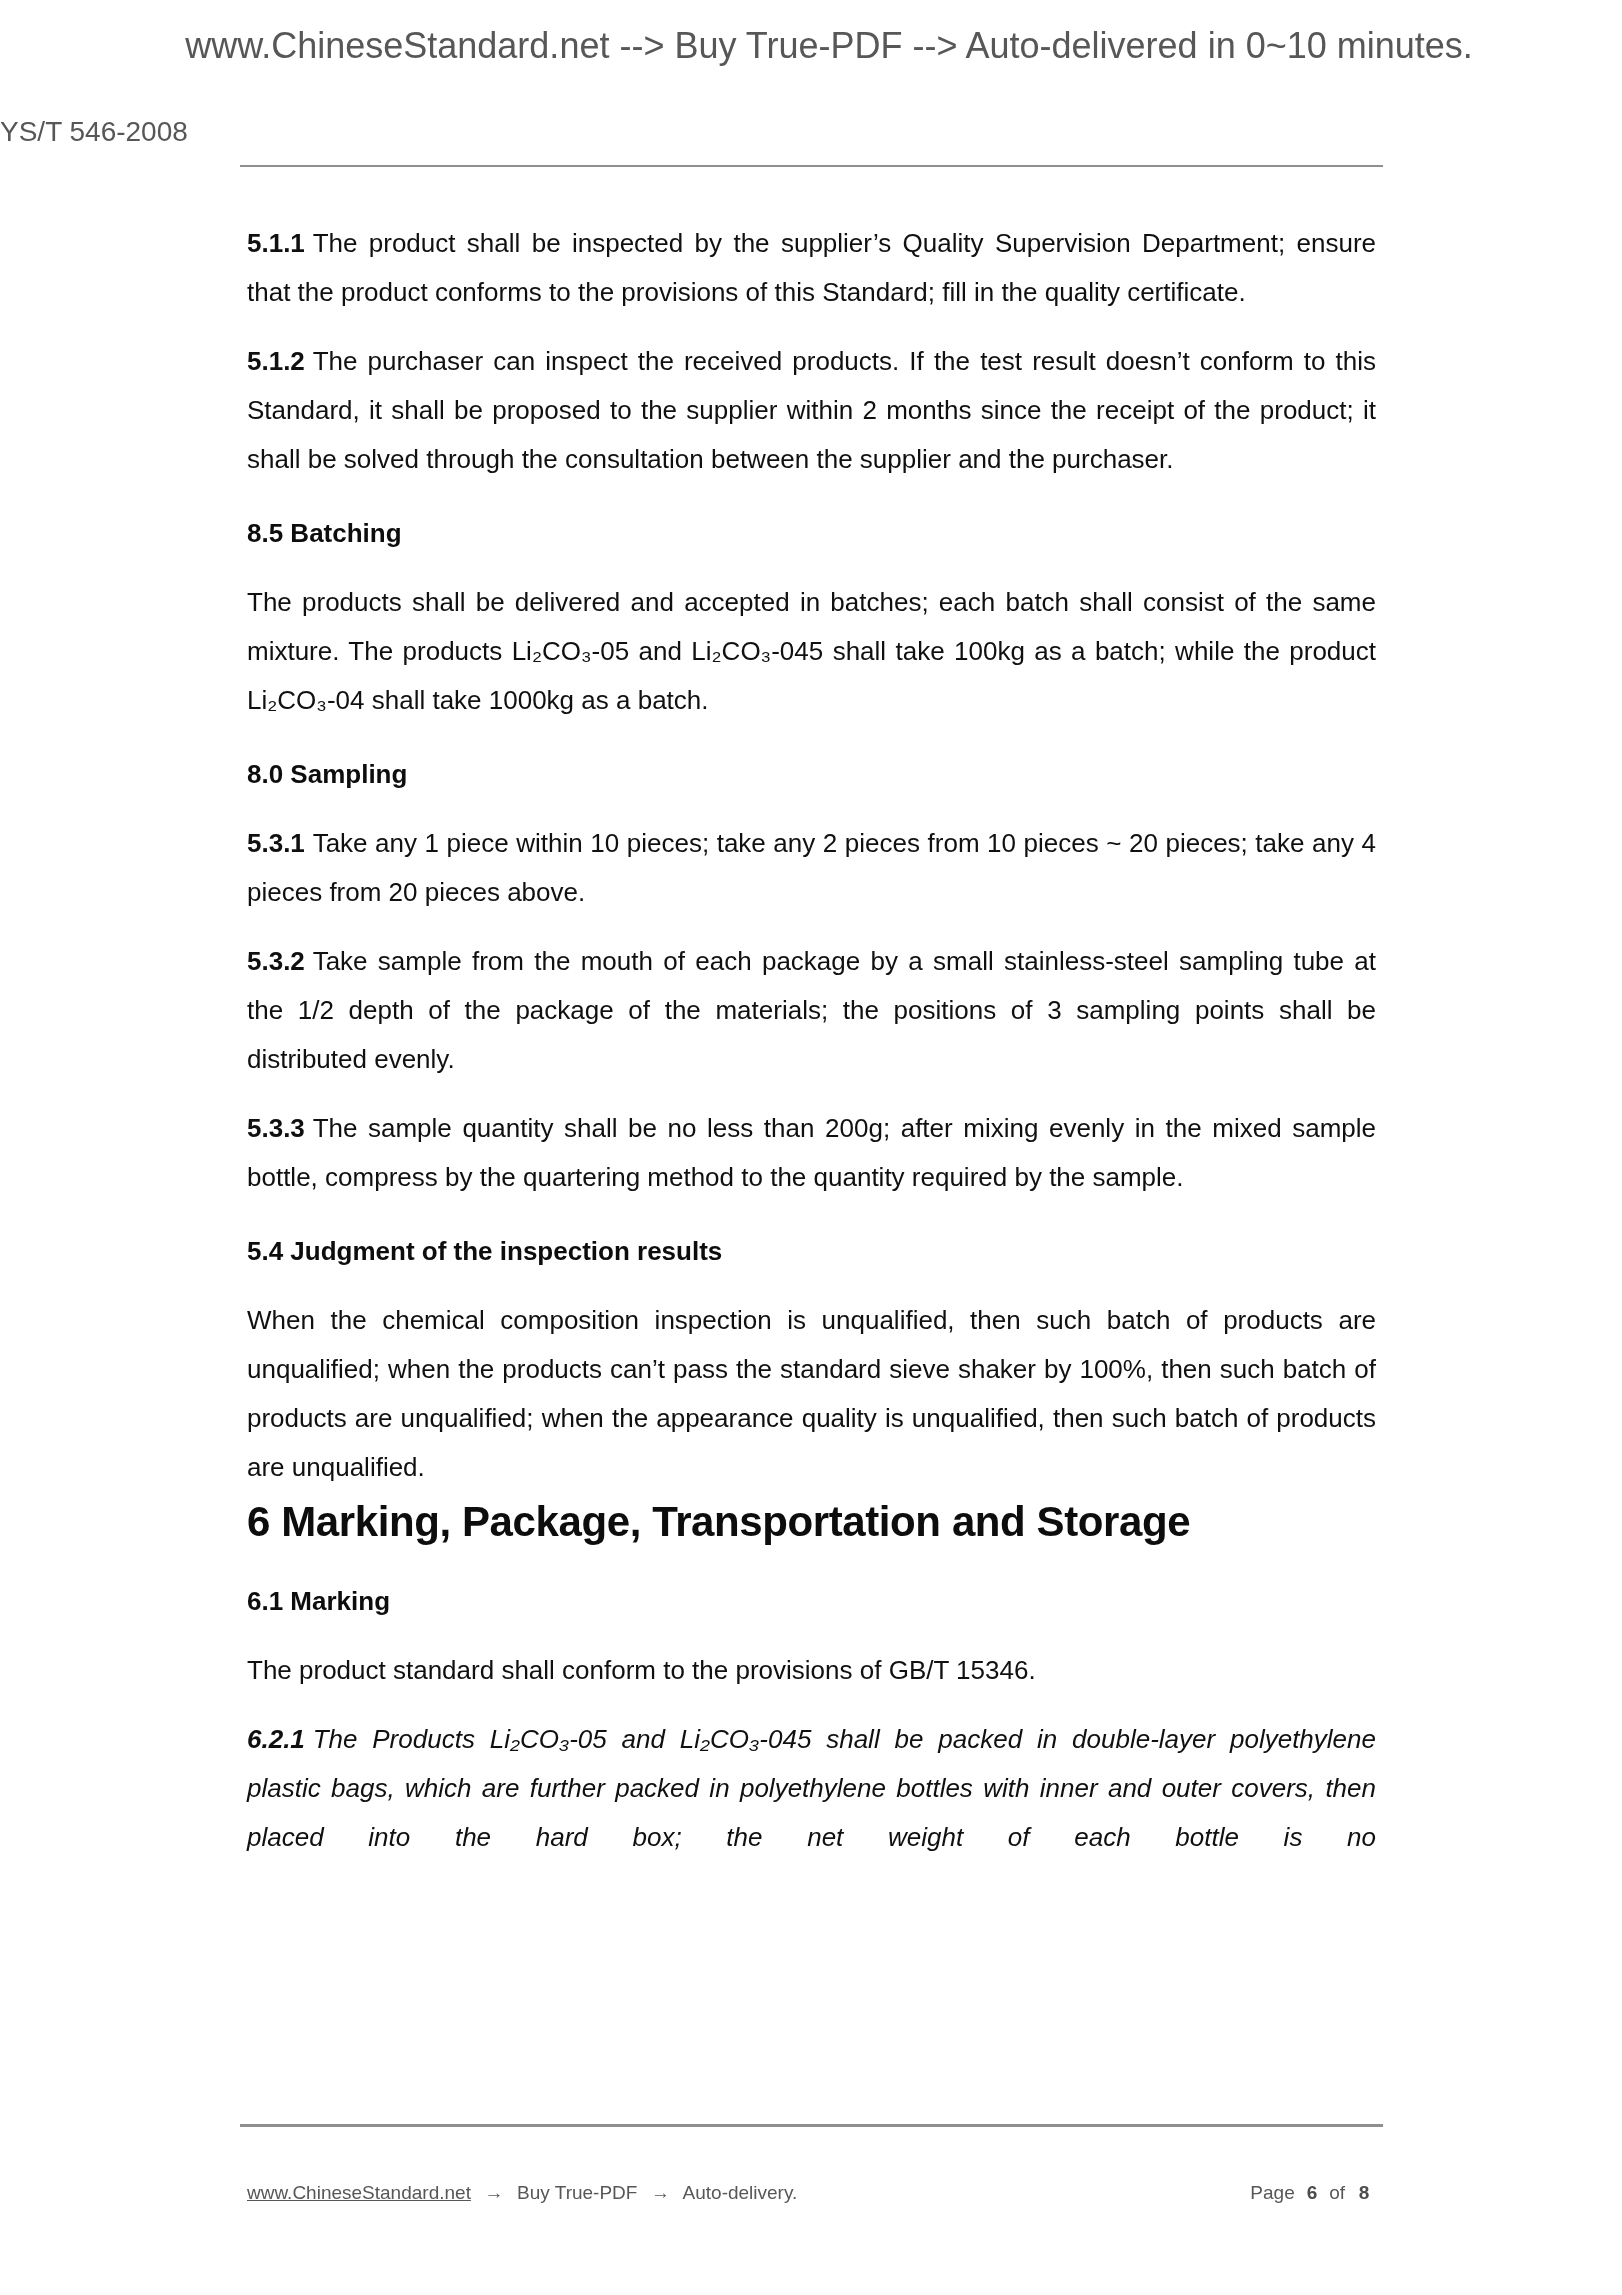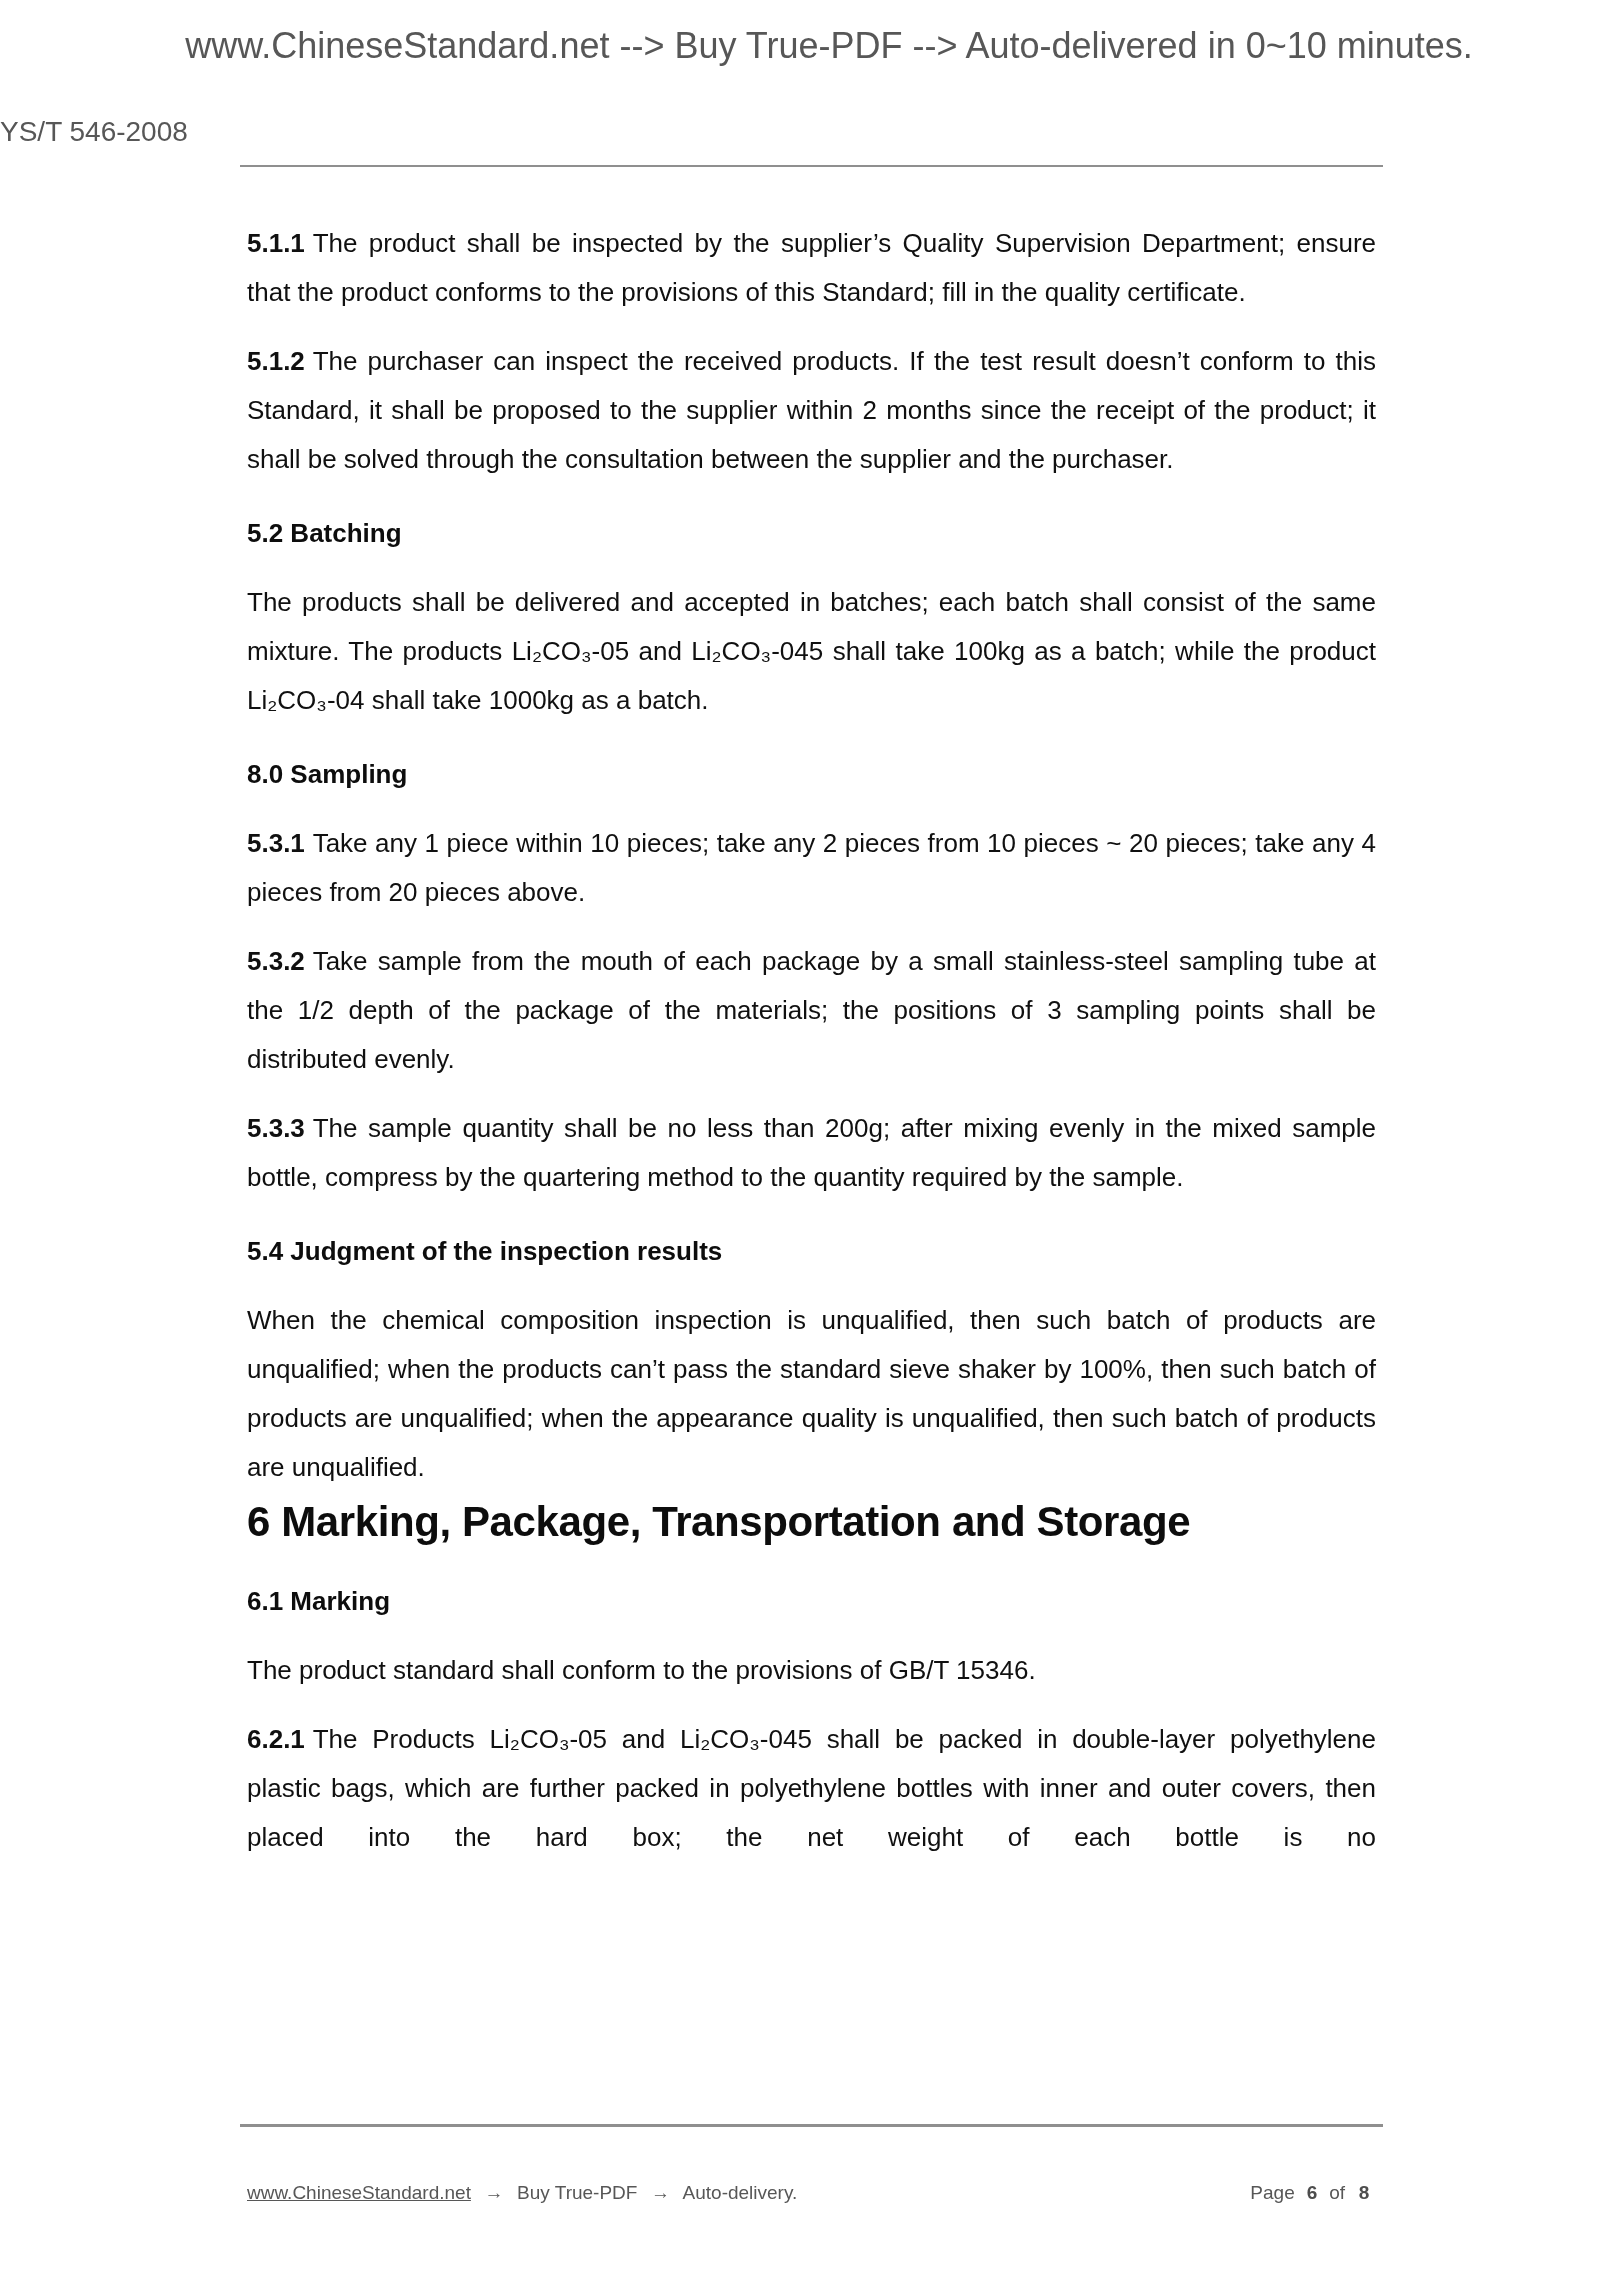--- a/index.html
+++ b/index.html
@@ -37,21 +37,21 @@
   .docbody { margin: 0 247px; }
   .docbody > :first-child { margin-top: 52px; }
   .para {
     font-size: 26px;
     line-height: 49px;
     text-align: justify;
     margin-top: 20px;
     color: #101010;
   }
   .para .num { font-weight: bold; margin-right: 0.30em; }
-  .para.cut { text-align-last: justify; }
+  .para.cut { text-align-last: justify; font-style: italic; }
   .h3 {
     font-size: 26px;
     line-height: 49px;
     font-weight: bold;
     margin-top: 25px;
     color: #0d0d0d;
   }
   .chapter {
     font-size: 42px;
     line-height: 60px;
@@ -88,21 +88,21 @@
 
   <div class="hdr">www.ChineseStandard.net --&gt; Buy True-PDF --&gt; Auto-delivered in 0~10 minutes.</div>
 
   <div class="doccode">YS/T 546-2008</div>
 
   <div class="rule top"></div>
 
   <main class="docbody" id="docbody">
       <p class="para"><span class="num">5.1.1</span><span>The product shall be inspected by the supplier’s Quality Supervision Department; ensure that the product conforms to the provisions of this Standard; fill in the quality certificate.</span></p>
       <p class="para"><span class="num">5.1.2</span><span>The purchaser can inspect the received products. If the test result doesn’t conform to this Standard, it shall be proposed to the supplier within 2 months since the receipt of the product; it shall be solved through the consultation between the supplier and the purchaser.</span></p>
-      <div class="h3">5.2 Batching</div>
+      <div class="h3">8.5 Batching</div>
       <p class="para"><span>The products shall be delivered and accepted in batches; each batch shall consist of the same mixture. The products Li₂CO₃-05 and Li₂CO₃-045 shall take 100kg as a batch; while the product Li₂CO₃-04 shall take 1000kg as a batch.</span></p>
       <div class="h3">8.0 Sampling</div>
       <p class="para"><span class="num">5.3.1</span><span>Take any 1 piece within 10 pieces; take any 2 pieces from 10 pieces ~ 20 pieces; take any 4 pieces from 20 pieces above.</span></p>
       <p class="para"><span class="num">5.3.2</span><span>Take sample from the mouth of each package by a small stainless-steel sampling tube at the 1/2 depth of the package of the materials; the positions of 3 sampling points shall be distributed evenly.</span></p>
       <p class="para"><span class="num">5.3.3</span><span>The sample quantity shall be no less than 200g; after mixing evenly in the mixed sample bottle, compress by the quartering method to the quantity required by the sample.</span></p>
       <div class="h3">5.4 Judgment of the inspection results</div>
       <p class="para"><span>When the chemical composition inspection is unqualified, then such batch of products are unqualified; when the products can’t pass the standard sieve shaker by 100%, then such batch of products are unqualified; when the appearance quality is unqualified, then such batch of products are unqualified.</span></p>
       <div class="chapter">6 Marking, Package, Transportation and Storage</div>
       <div class="h3">6.1 Marking</div>
       <p class="para"><span>The product standard shall conform to the provisions of GB/T 15346.</span></p>

